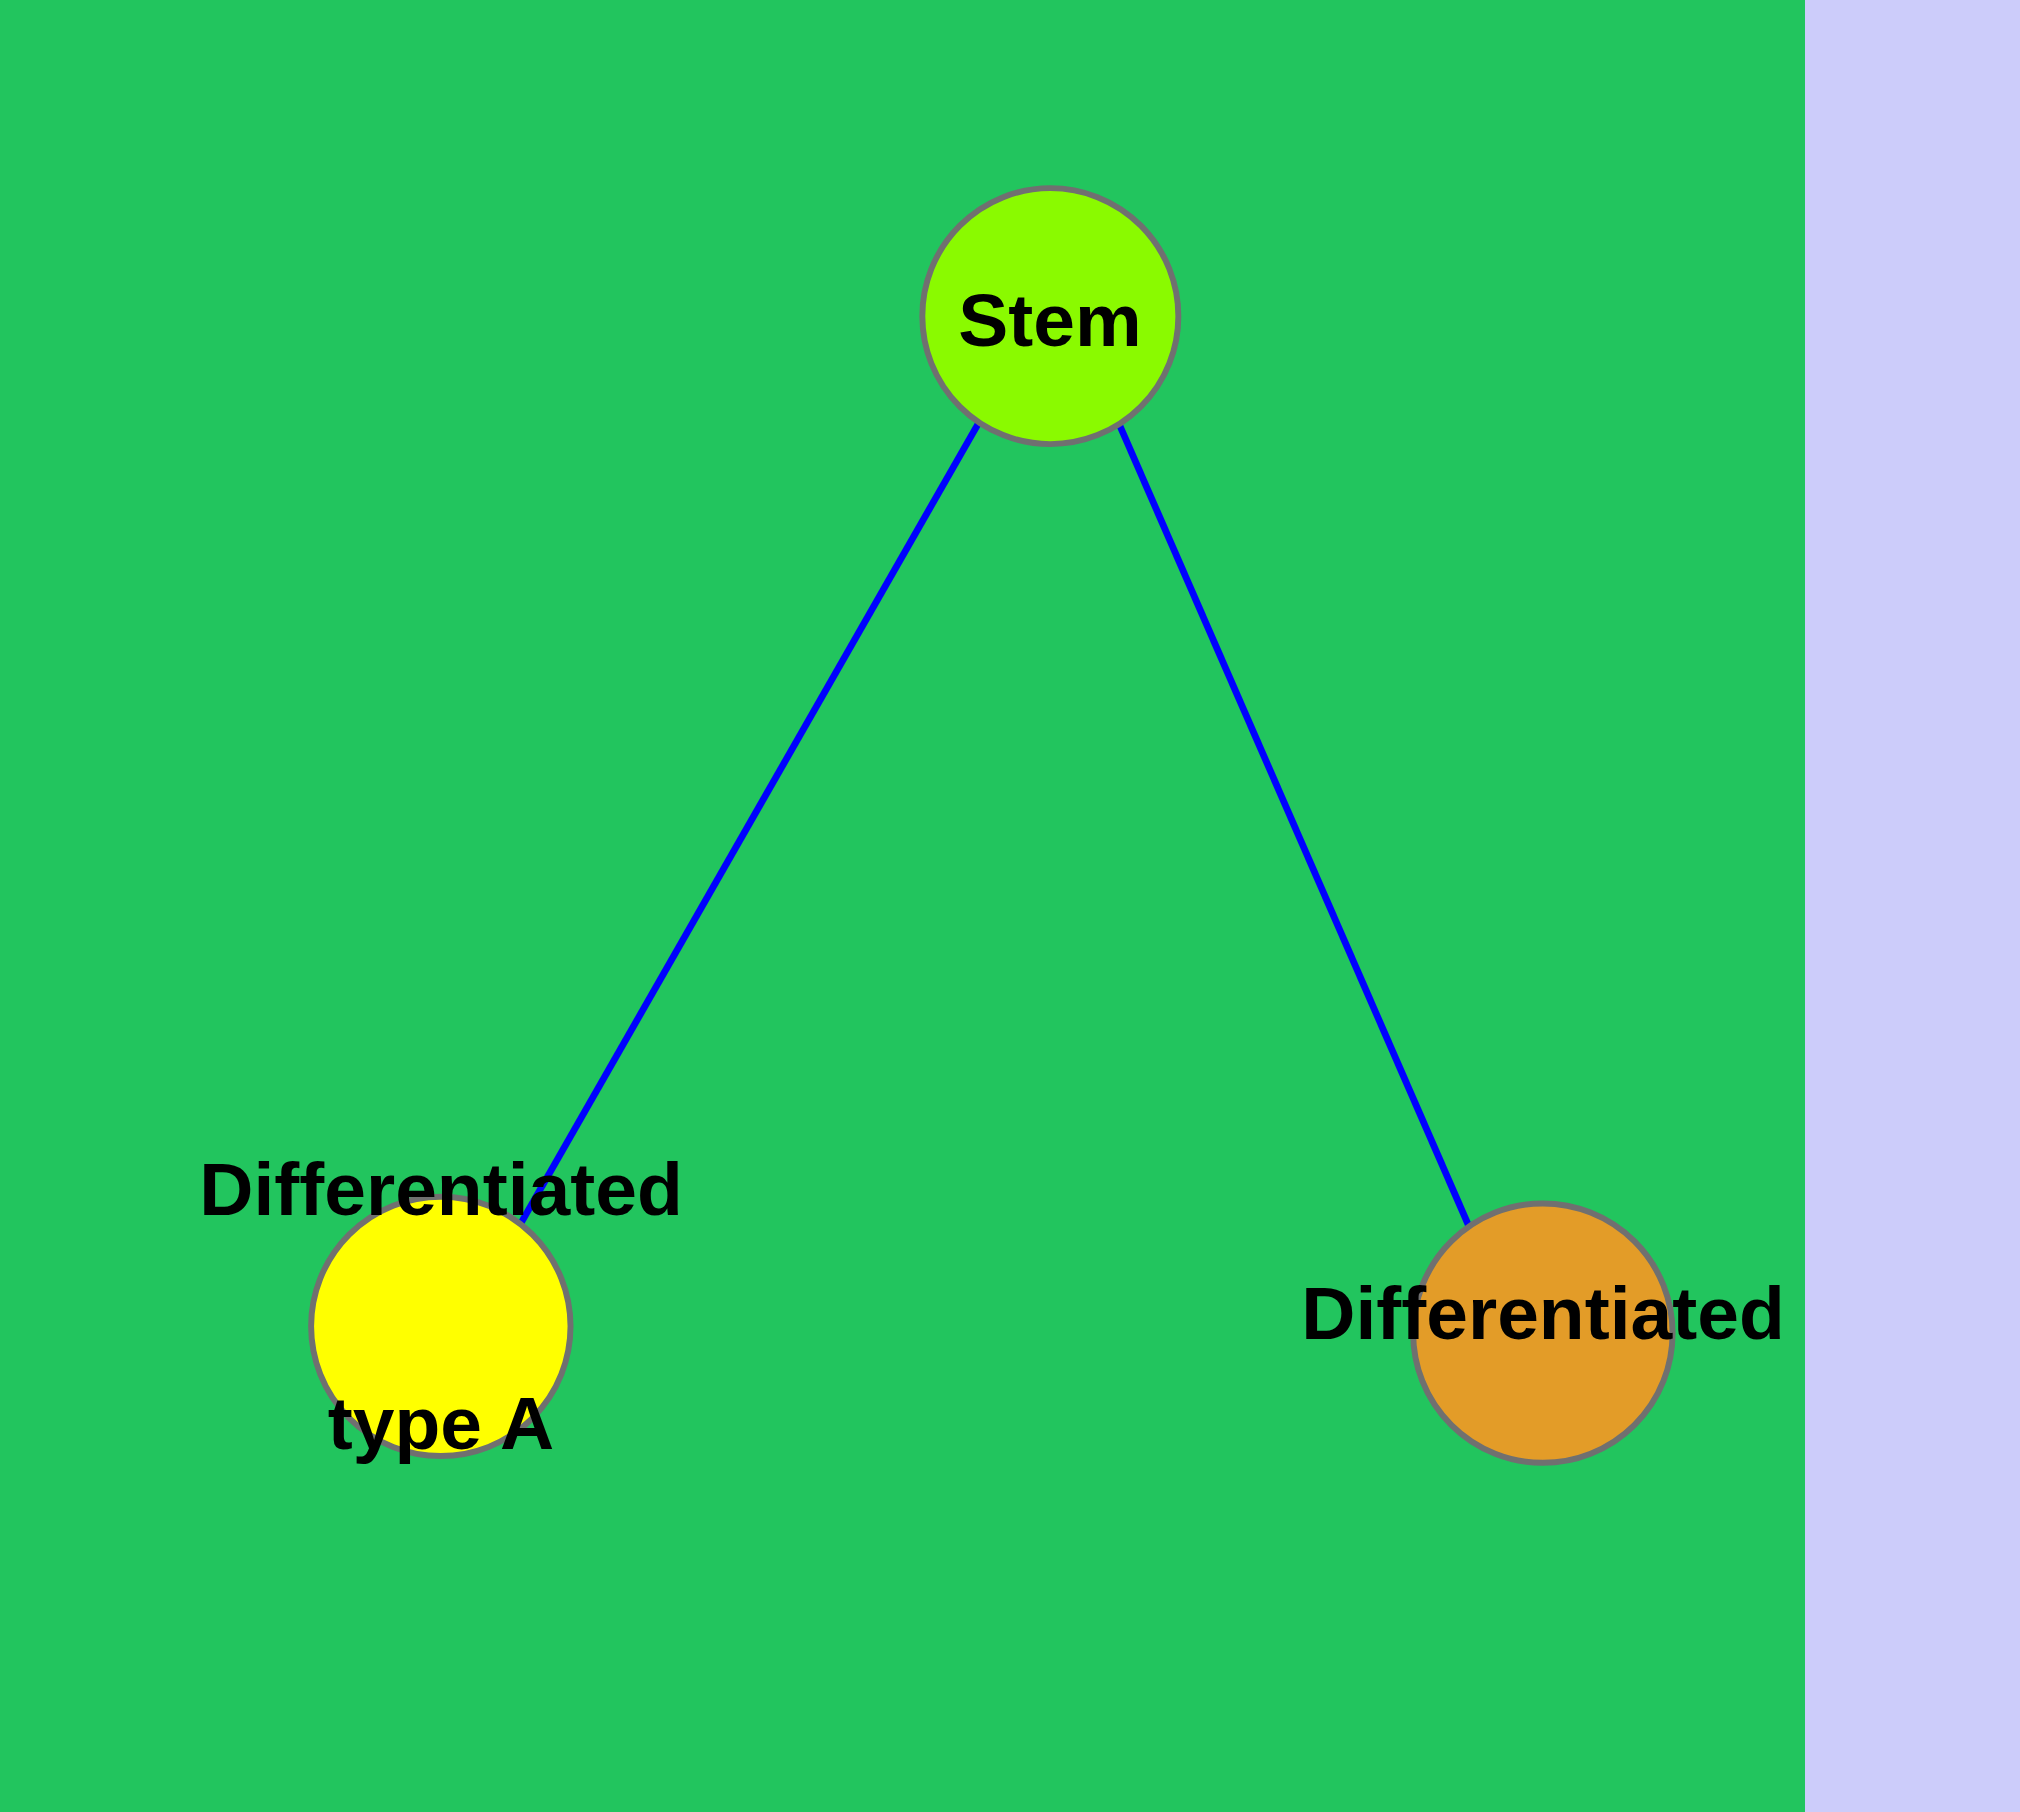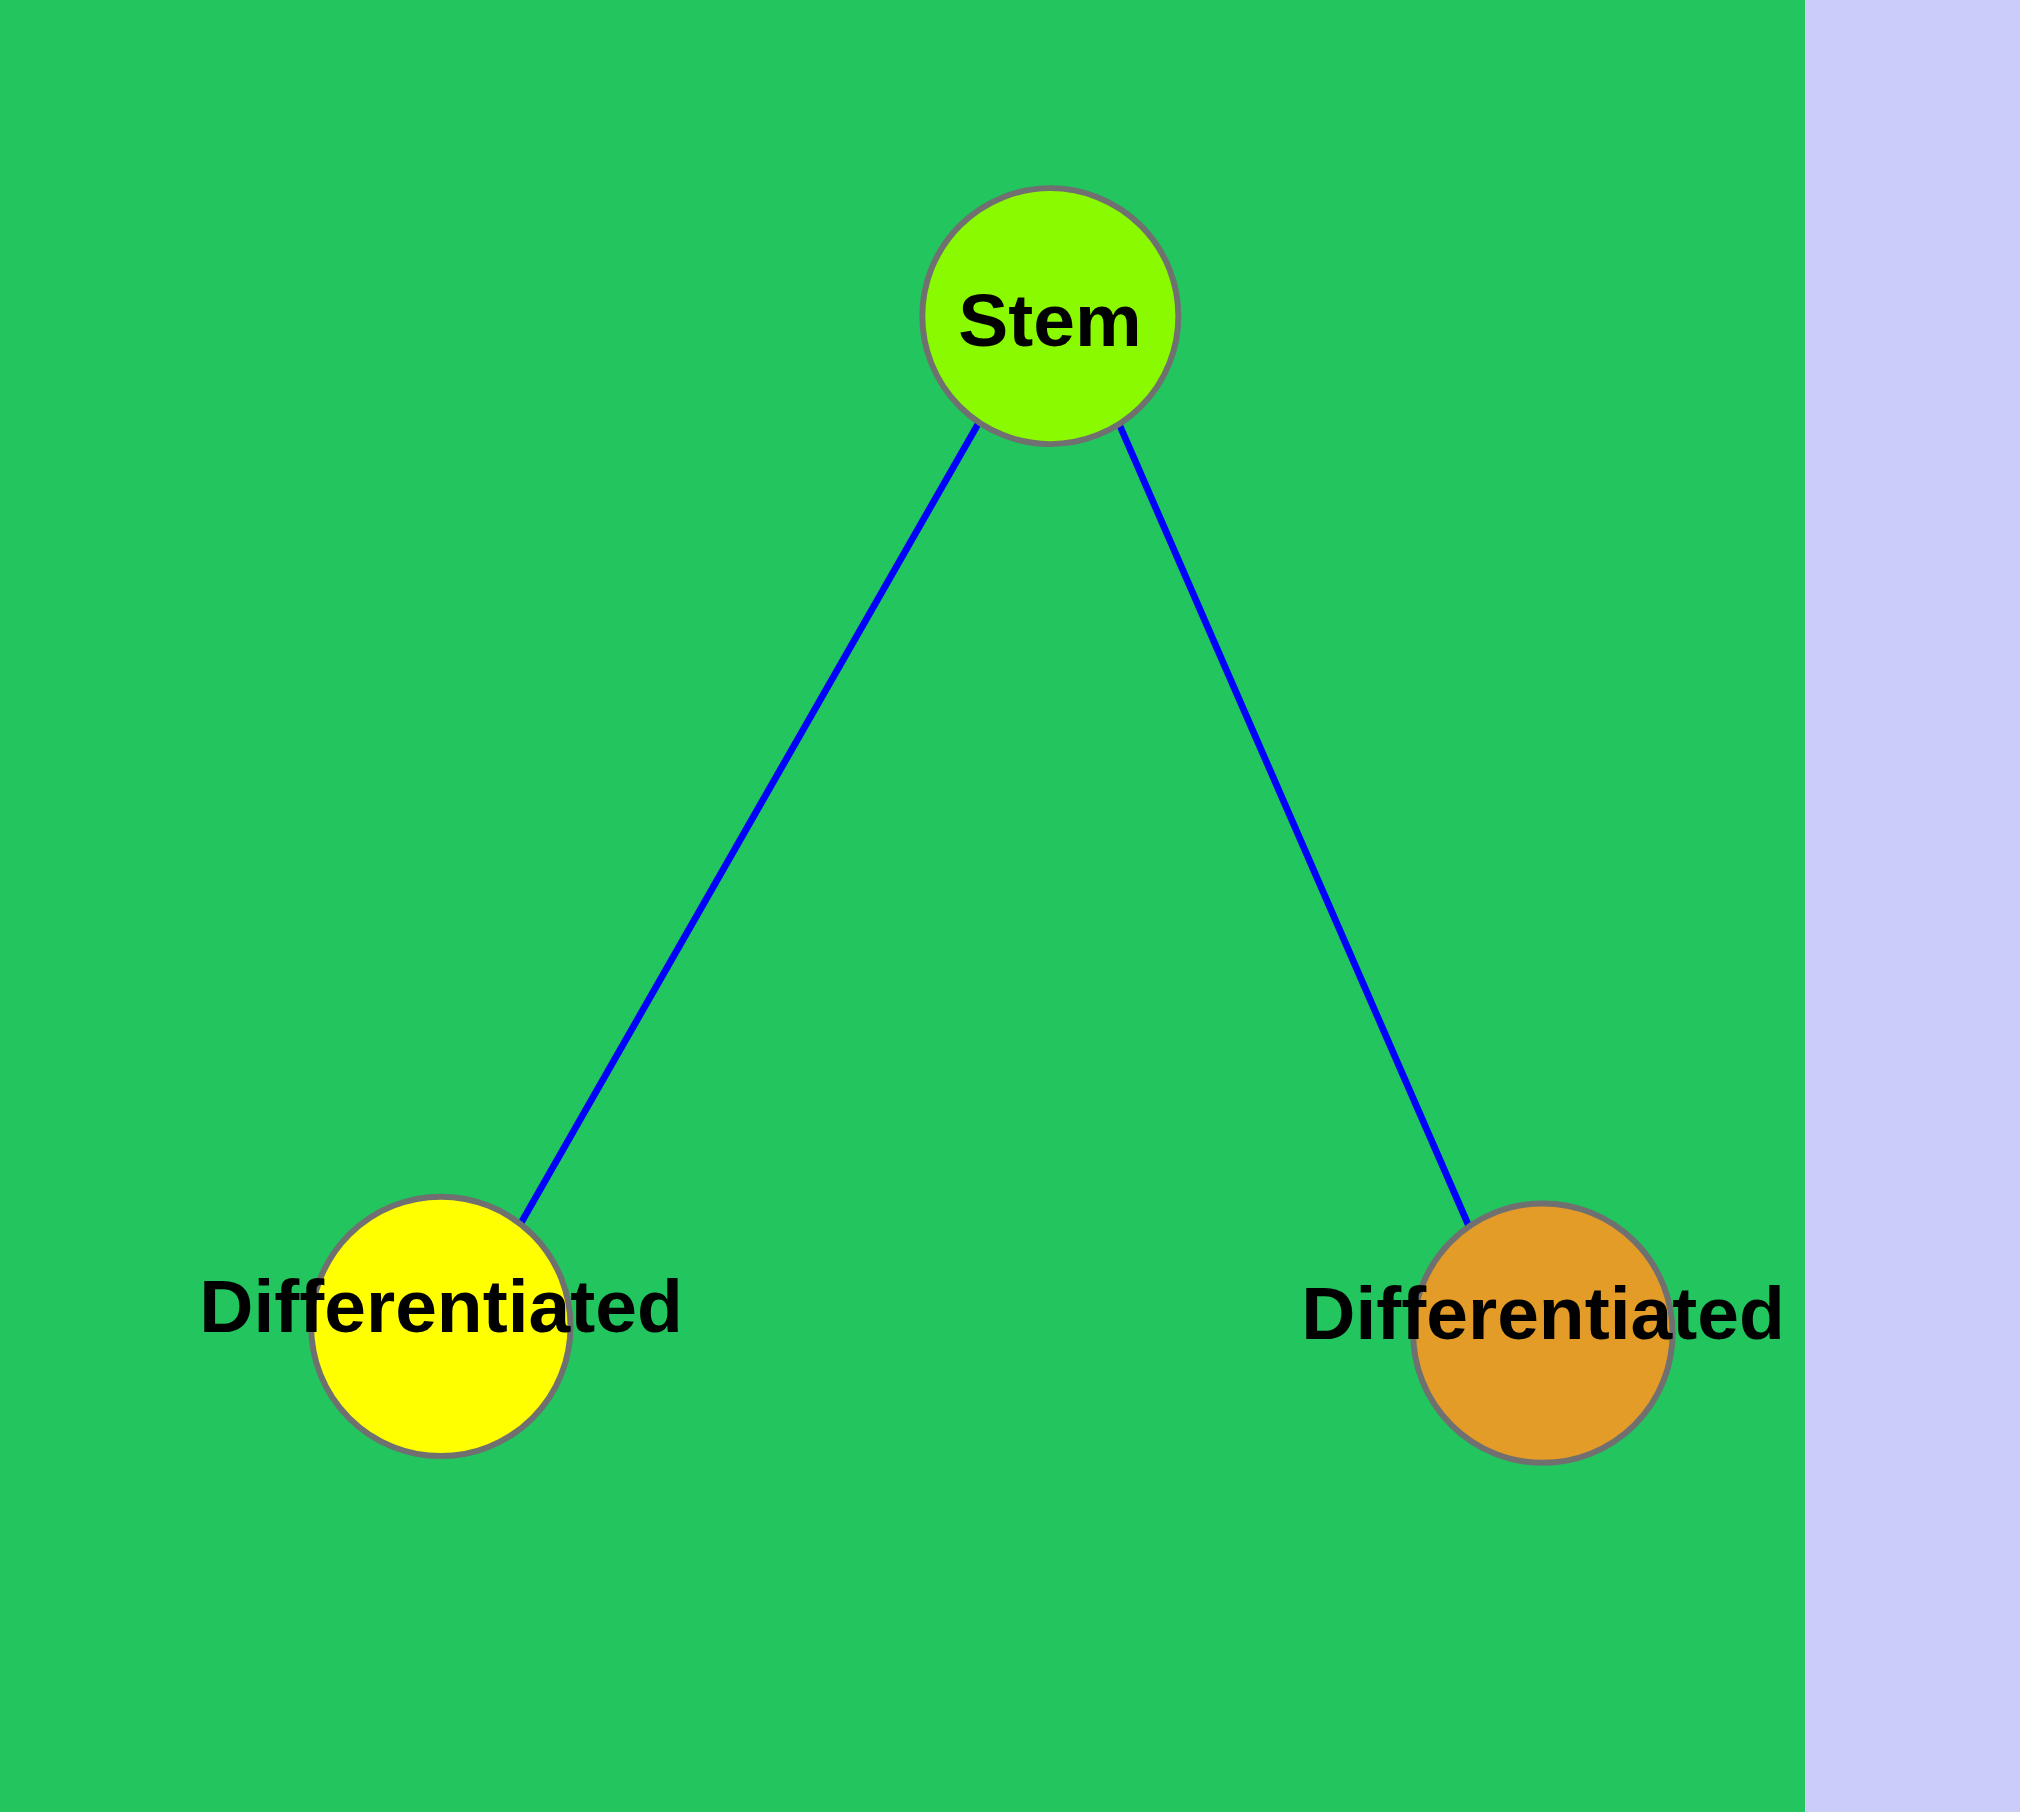--- a/index.html
+++ b/index.html
@@ -54,20 +54,21 @@
       <circle cx="1820" cy="1573" r="153" fill="#e39c28" stroke="#707070" stroke-width="7"></circle>
     </g>
   </svg>
 
   <div class="node-label" style="left: 1050px; top: 320px; color: rgb(0, 0, 0); font-size: 75px;">
     <div>Stem</div>
   </div>
 
   <div class="node-label" style="left: 441px; top: 1306px; color: rgb(0, 0, 0); font-size: 75px;">
     <div>Differentiated</div>
+    <div>type A</div>
   </div>
 
   <div class="node-label" style="left: 1543px; top: 1313px; color: rgb(0, 0, 0); font-size: 75px;">
     <div>Differentiated</div>
   </div>
 
 </div>
 
 
 </body></html>

